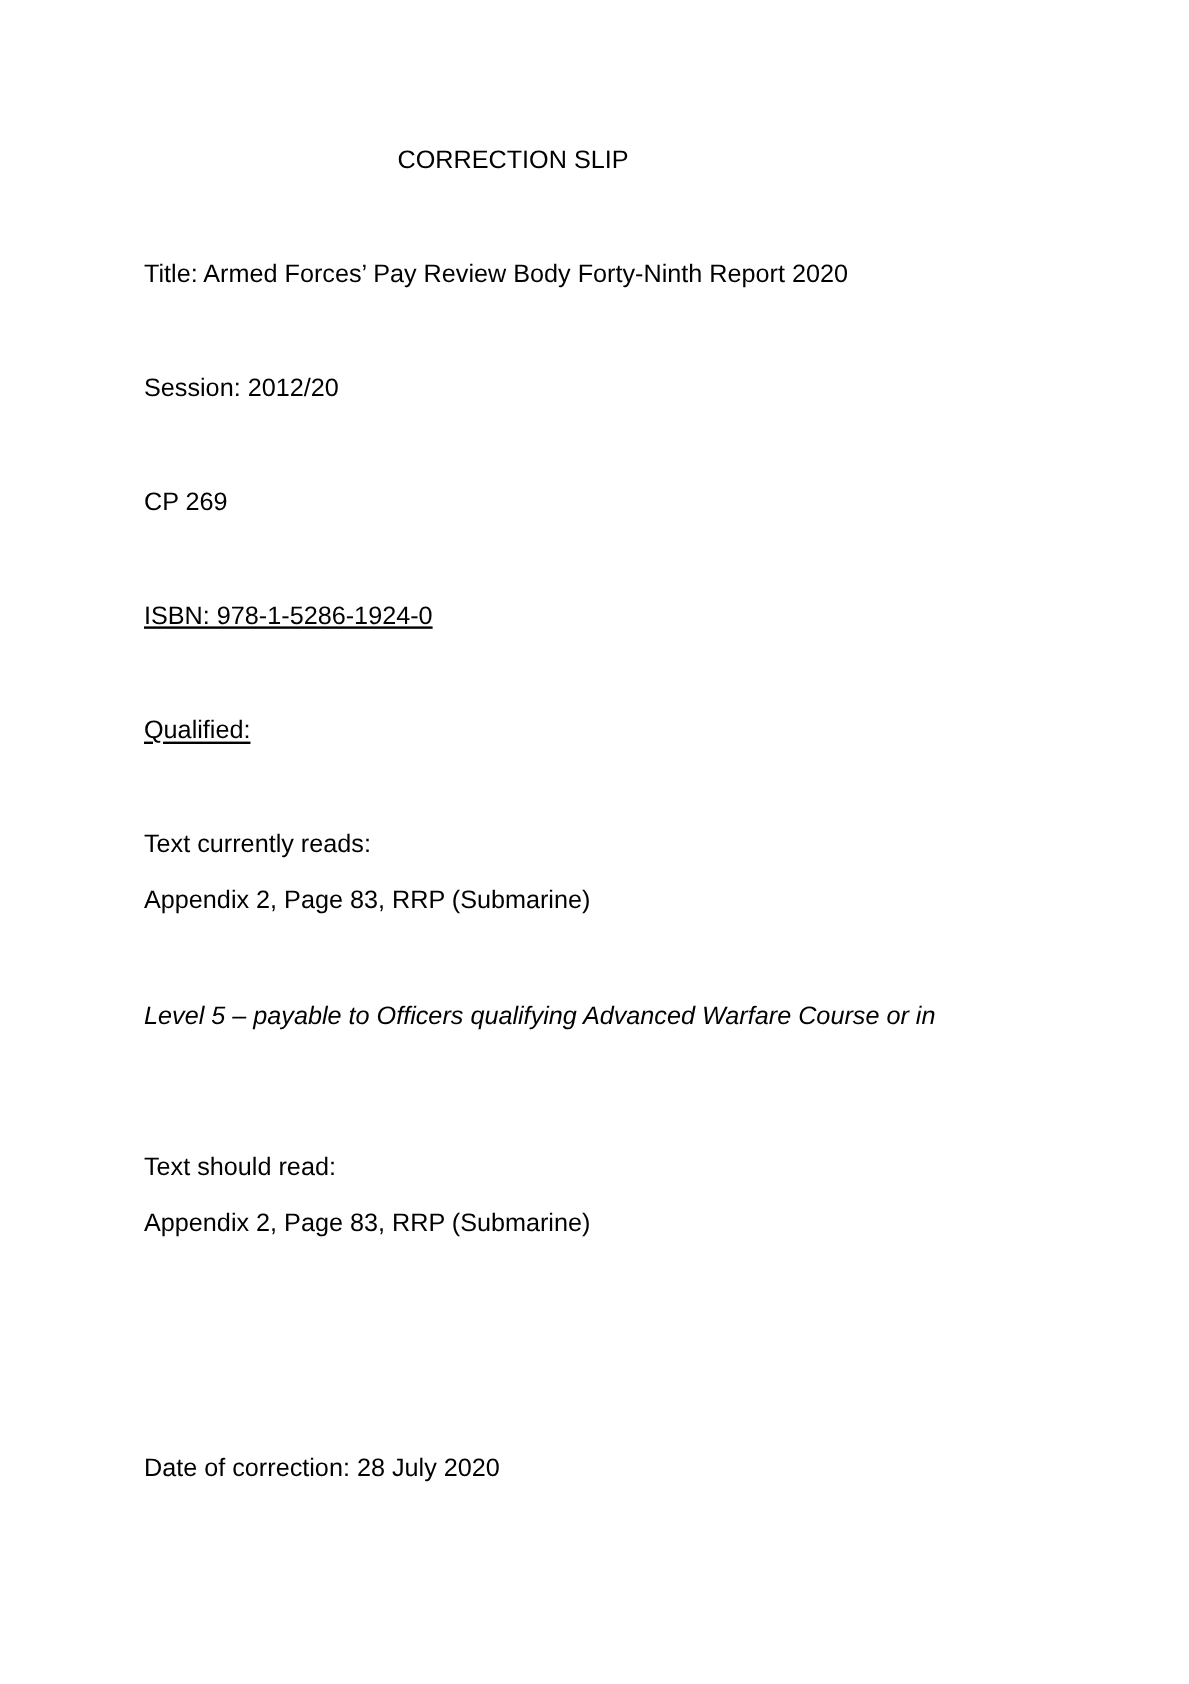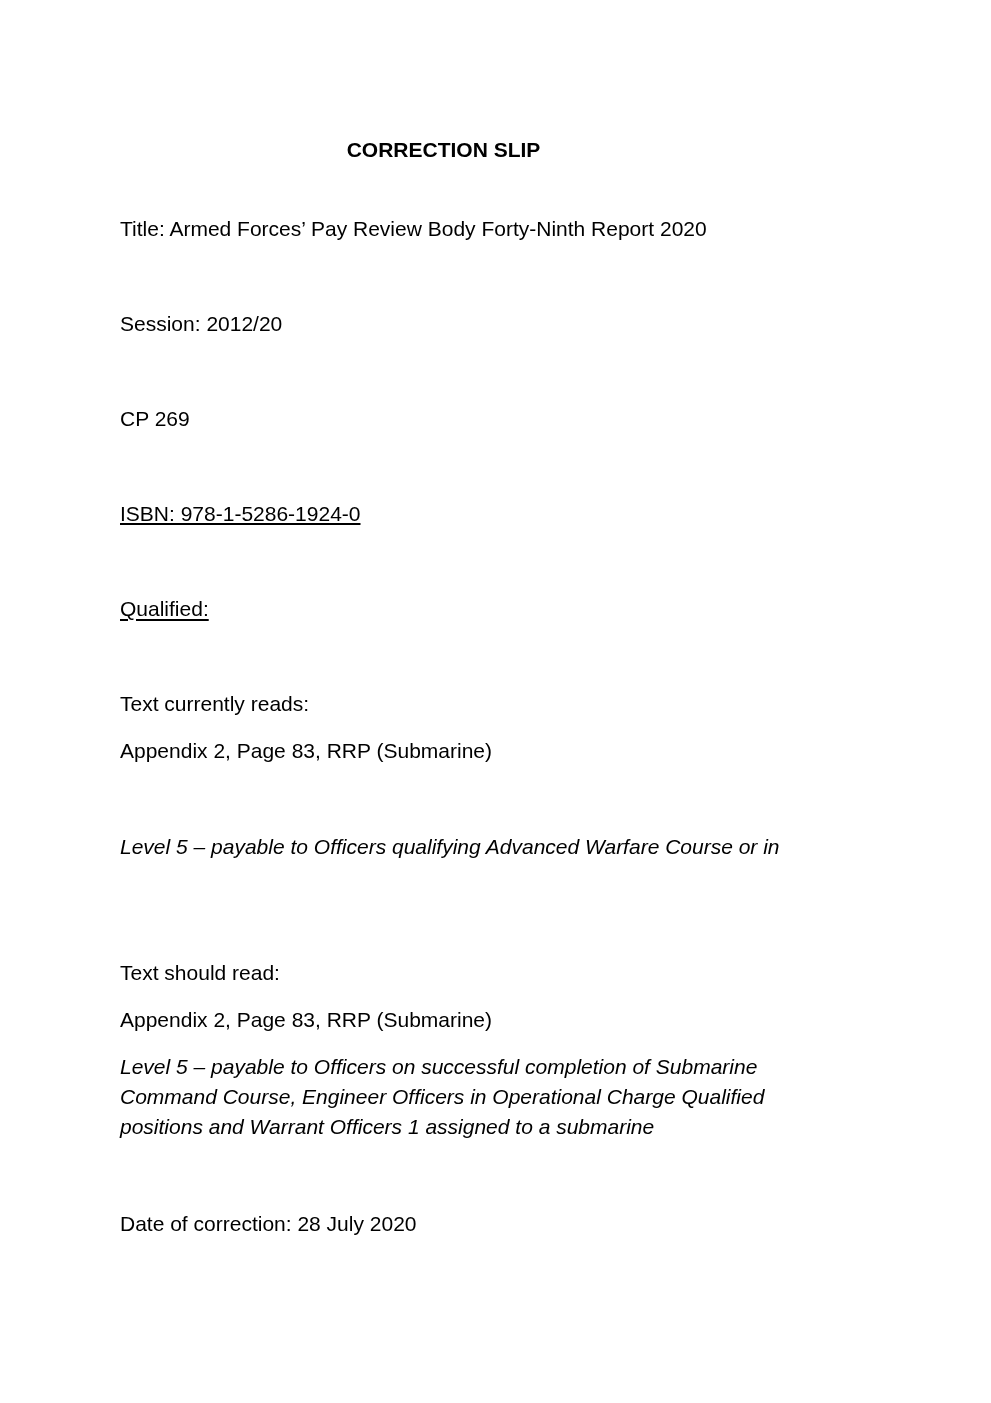--- a/index.html
+++ b/index.html
@@ -28,22 +28,22 @@
       left: 120px;
       white-space: nowrap;
       margin: 0;
     }
     .title {
       position: absolute;
       top: 119px;
       left: 0;
       width: 855px;
       text-align: center;
-      margin: 16px;
-      font-weight: bold;
+      margin: 0;
+      font-weight: normal;
       font-size: 21px;
     }
     .underline { text-decoration: underline; text-underline-offset: 3px; }
     .para {
       position: absolute;
       left: 120px;
       width: 760px;
       margin: 0;
       font-style: italic;
       line-height: 30px;
@@ -71,21 +71,16 @@
   <p class="line" style="top:736px;">Appendix 2, Page 83, RRP (Submarine)</p>
 
   <div class="para" style="top:832px;">
     <div>Level 5 – payable to Officers qualifying Advanced Warfare Course or in</div>
   </div>
 
   <p class="line" style="top:958px;">Text should read:</p>
 
   <p class="line" style="top:1005px;">Appendix 2, Page 83, RRP (Submarine)</p>
 
-  <div class="para" style="top:1052px;">
-    <div>Level 5 – payable to Officers on successful completion of Submarine</div>
-    <div>Command Course, Engineer Officers in Operational Charge Qualified</div>
-    <div>positions and Warrant Officers 1 assigned to a submarine</div>
-  </div>
 
   <p class="line" style="top:1209px;">Date of correction: 28 July 2020</p>
 
 </div>
 
 </body></html>

